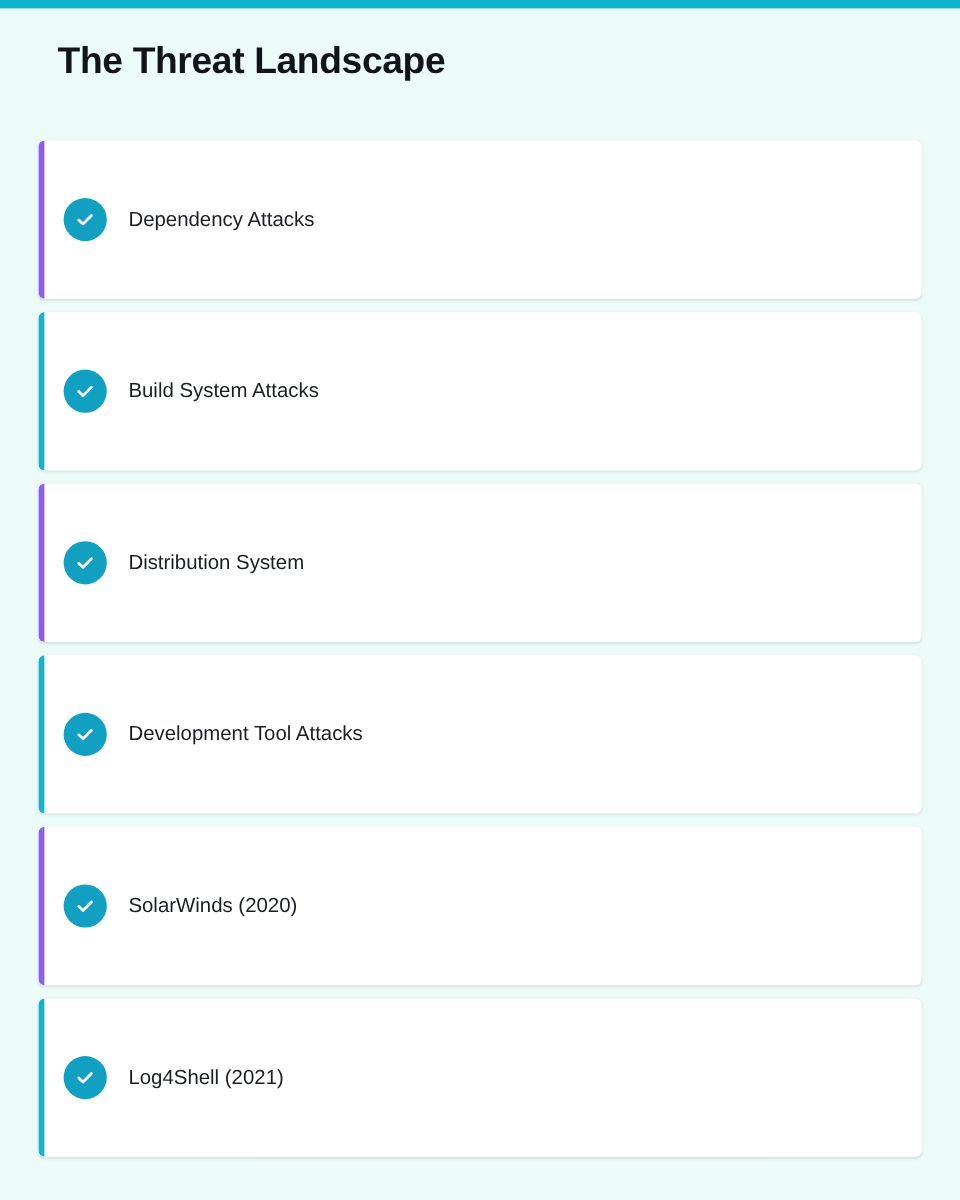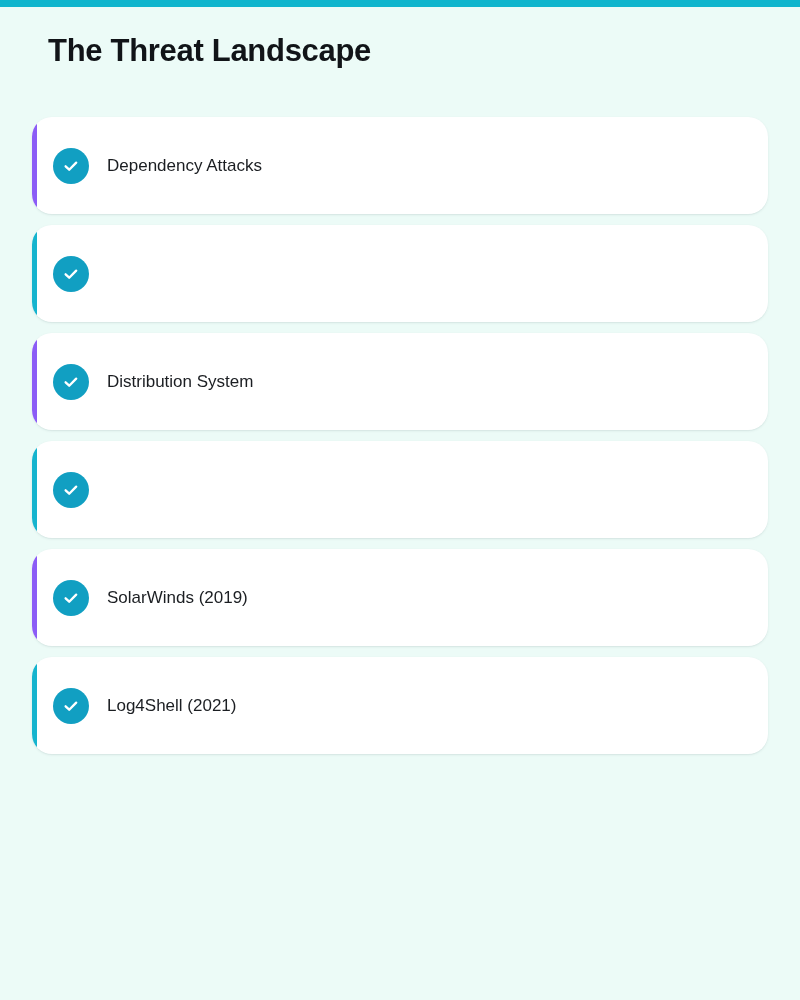--- a/index.html
+++ b/index.html
@@ -53,23 +53,23 @@
     position: absolute;
     top: 117px;
     left: 32px;
     width: 736px;
   }
 
   .card {
     position: relative;
     box-sizing: border-box;
     width: 736px;
-    height: 97px;
+    height: 132px;
     background: #ffffff;
-    border-radius: 20px;
+    border-radius: 5px;
     margin-bottom: 11px;
     box-shadow: 0 1px 3px rgba(15, 40, 50, 0.07),
                 0 1px 1px rgba(15, 40, 50, 0.04);
     display: flex;
     align-items: center;
     overflow: hidden;
   }
   .card:last-child {
     margin-bottom: 0;
     text-align: center;
@@ -138,20 +138,21 @@
     </div>
 
     <div class="card">
       <span class="card-accent accent-cyan"></span>
       <div class="card-body">
         <span class="check-badge">
           <svg width="20" height="20" viewBox="0 0 20 20" aria-hidden="true">
             <path d="M4.6 10.3 L8.2 13.7 L15.2 6.6" fill="none" stroke="#ffffff" stroke-width="2.3" stroke-linecap="round" stroke-linejoin="round"></path>
           </svg>
         </span>
+        <span class="card-label">Build System Attacks</span>
       </div>
     </div>
 
     <div class="card">
       <span class="card-accent accent-purple"></span>
       <div class="card-body">
         <span class="check-badge">
           <svg width="20" height="20" viewBox="0 0 20 20" aria-hidden="true">
             <path d="M4.6 10.3 L8.2 13.7 L15.2 6.6" fill="none" stroke="#ffffff" stroke-width="2.3" stroke-linecap="round" stroke-linejoin="round"></path>
           </svg>
@@ -161,32 +162,33 @@
     </div>
 
     <div class="card">
       <span class="card-accent accent-cyan"></span>
       <div class="card-body">
         <span class="check-badge">
           <svg width="20" height="20" viewBox="0 0 20 20" aria-hidden="true">
             <path d="M4.6 10.3 L8.2 13.7 L15.2 6.6" fill="none" stroke="#ffffff" stroke-width="2.3" stroke-linecap="round" stroke-linejoin="round"></path>
           </svg>
         </span>
+        <span class="card-label">Development Tool Attacks</span>
       </div>
     </div>
 
     <div class="card">
       <span class="card-accent accent-purple"></span>
       <div class="card-body">
         <span class="check-badge">
           <svg width="20" height="20" viewBox="0 0 20 20" aria-hidden="true">
             <path d="M4.6 10.3 L8.2 13.7 L15.2 6.6" fill="none" stroke="#ffffff" stroke-width="2.3" stroke-linecap="round" stroke-linejoin="round"></path>
           </svg>
         </span>
-        <span class="card-label">SolarWinds (2019)</span>
+        <span class="card-label">SolarWinds (2020)</span>
       </div>
     </div>
 
     <div class="card">
       <span class="card-accent accent-cyan"></span>
       <div class="card-body">
         <span class="check-badge">
           <svg width="20" height="20" viewBox="0 0 20 20" aria-hidden="true">
             <path d="M4.6 10.3 L8.2 13.7 L15.2 6.6" fill="none" stroke="#ffffff" stroke-width="2.3" stroke-linecap="round" stroke-linejoin="round"></path>
           </svg>

